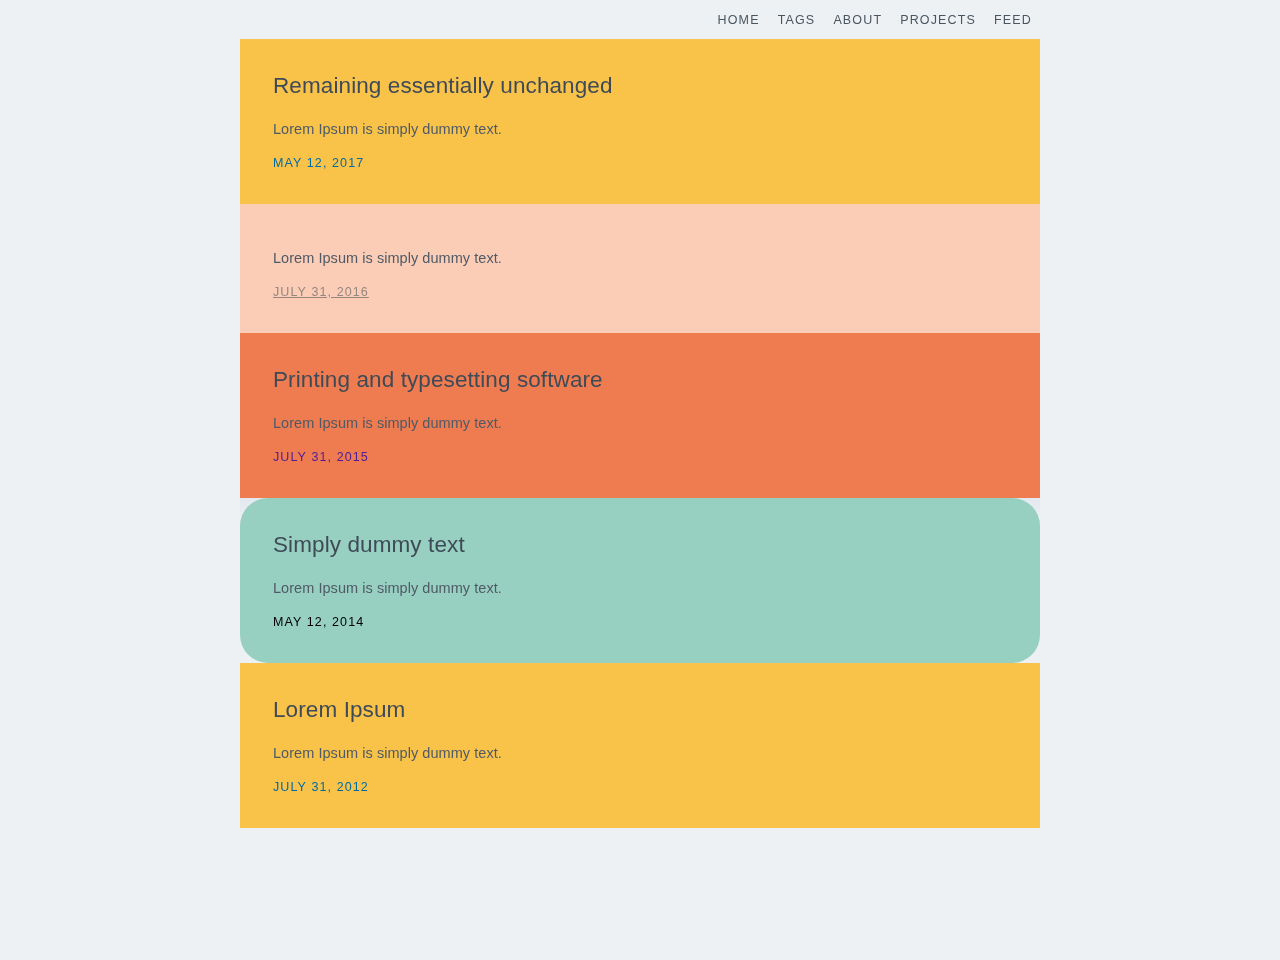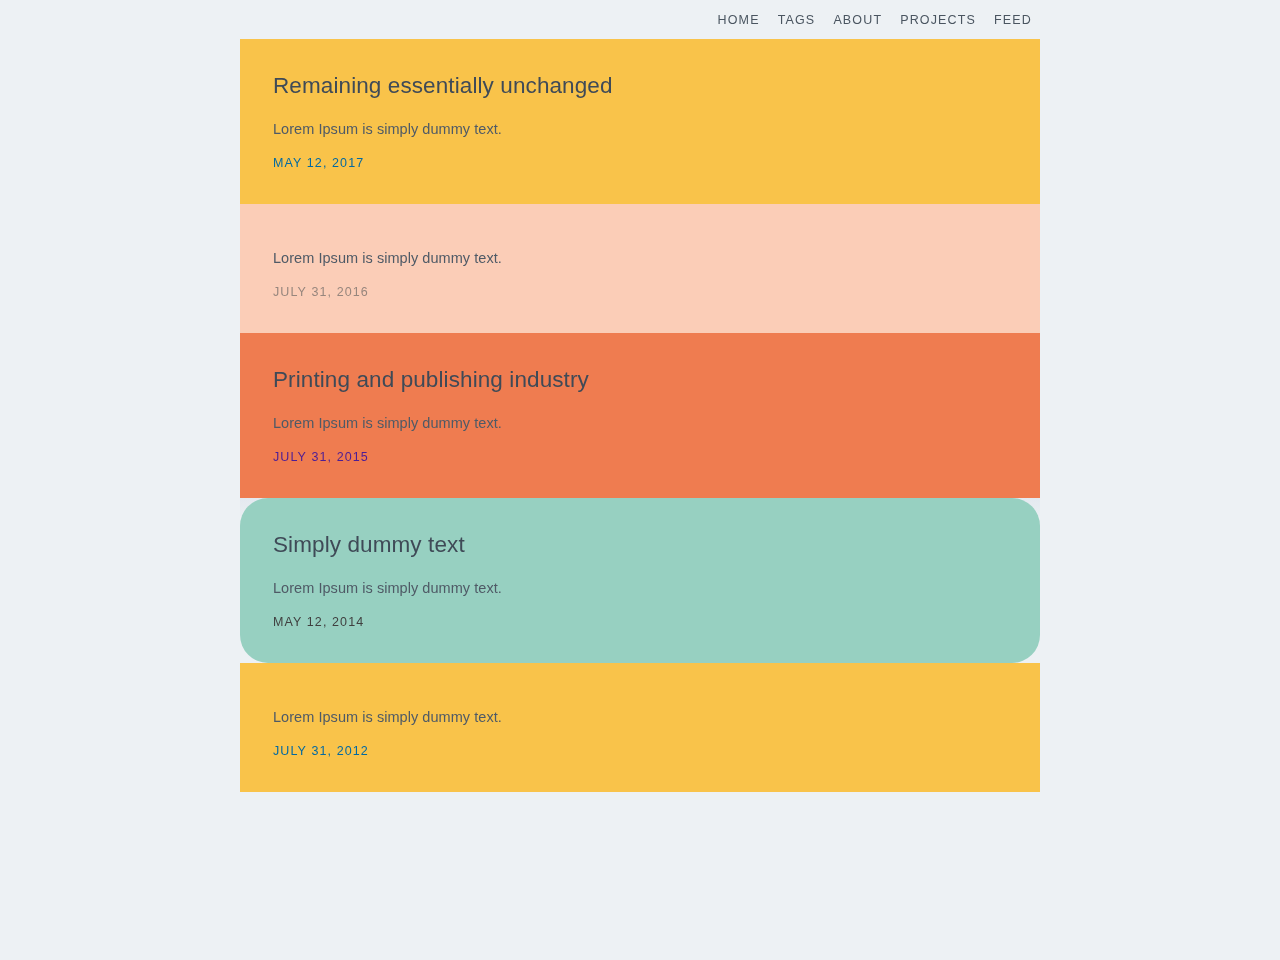--- a/index.html
+++ b/index.html
@@ -110,22 +110,22 @@
     padding: 16px 0 0 0;
     font-size: 12.5px;
     line-height: 16px;
     letter-spacing: 1.1px;
     text-transform: uppercase;
     color: #0369a1;
   }
 
   
   .tone-dark .post-date { color: #4c1d95; }
-  .tone-teal .post-date { color: #404040; }
-  .tone-peach .post-date { color: #97867d; }
+  .tone-teal .post-date { color: #000000; }
+  .tone-peach .post-date { color: #97867d; text-decoration: underline; }
 </style>
 </head>
 <body>
 
 <div class="page">
 
   <header class="site-header">
     <nav class="main-nav">
 
     <a class="nav-link">HOME</a>
@@ -141,28 +141,29 @@
   <article class="post-card tone-yellow" style="background: rgb(249, 195, 74);">
         <h2 class="post-title">Remaining essentially unchanged</h2>
         <p class="post-excerpt">Lorem Ipsum is simply dummy text.</p>
         <span class="post-date">MAY 12, 2017</span>
       </article>
       <article class="post-card tone-peach" style="background: rgb(251, 205, 183);">
         <p class="post-excerpt">Lorem Ipsum is simply dummy text.</p>
         <span class="post-date">JULY 31, 2016</span>
       </article>
       <article class="post-card tone-dark" style="background: rgb(239, 124, 80);">
-        <h2 class="post-title">Printing and publishing industry</h2>
+        <h2 class="post-title">Printing and typesetting software</h2>
         <p class="post-excerpt">Lorem Ipsum is simply dummy text.</p>
         <span class="post-date">JULY 31, 2015</span>
       </article>
       <article class="post-card tone-teal" style="background: rgb(151, 208, 193); border-radius: 28px;">
         <h2 class="post-title">Simply dummy text</h2>
         <p class="post-excerpt">Lorem Ipsum is simply dummy text.</p>
         <span class="post-date">MAY 12, 2014</span>
       </article>
       <article class="post-card tone-yellow" style="background: rgb(249, 195, 74);">
+        <h2 class="post-title">Lorem Ipsum</h2>
         <p class="post-excerpt">Lorem Ipsum is simply dummy text.</p>
         <span class="post-date">JULY 31, 2012</span>
       </article>
     </main>
 
 </div>
 
 </body></html>

